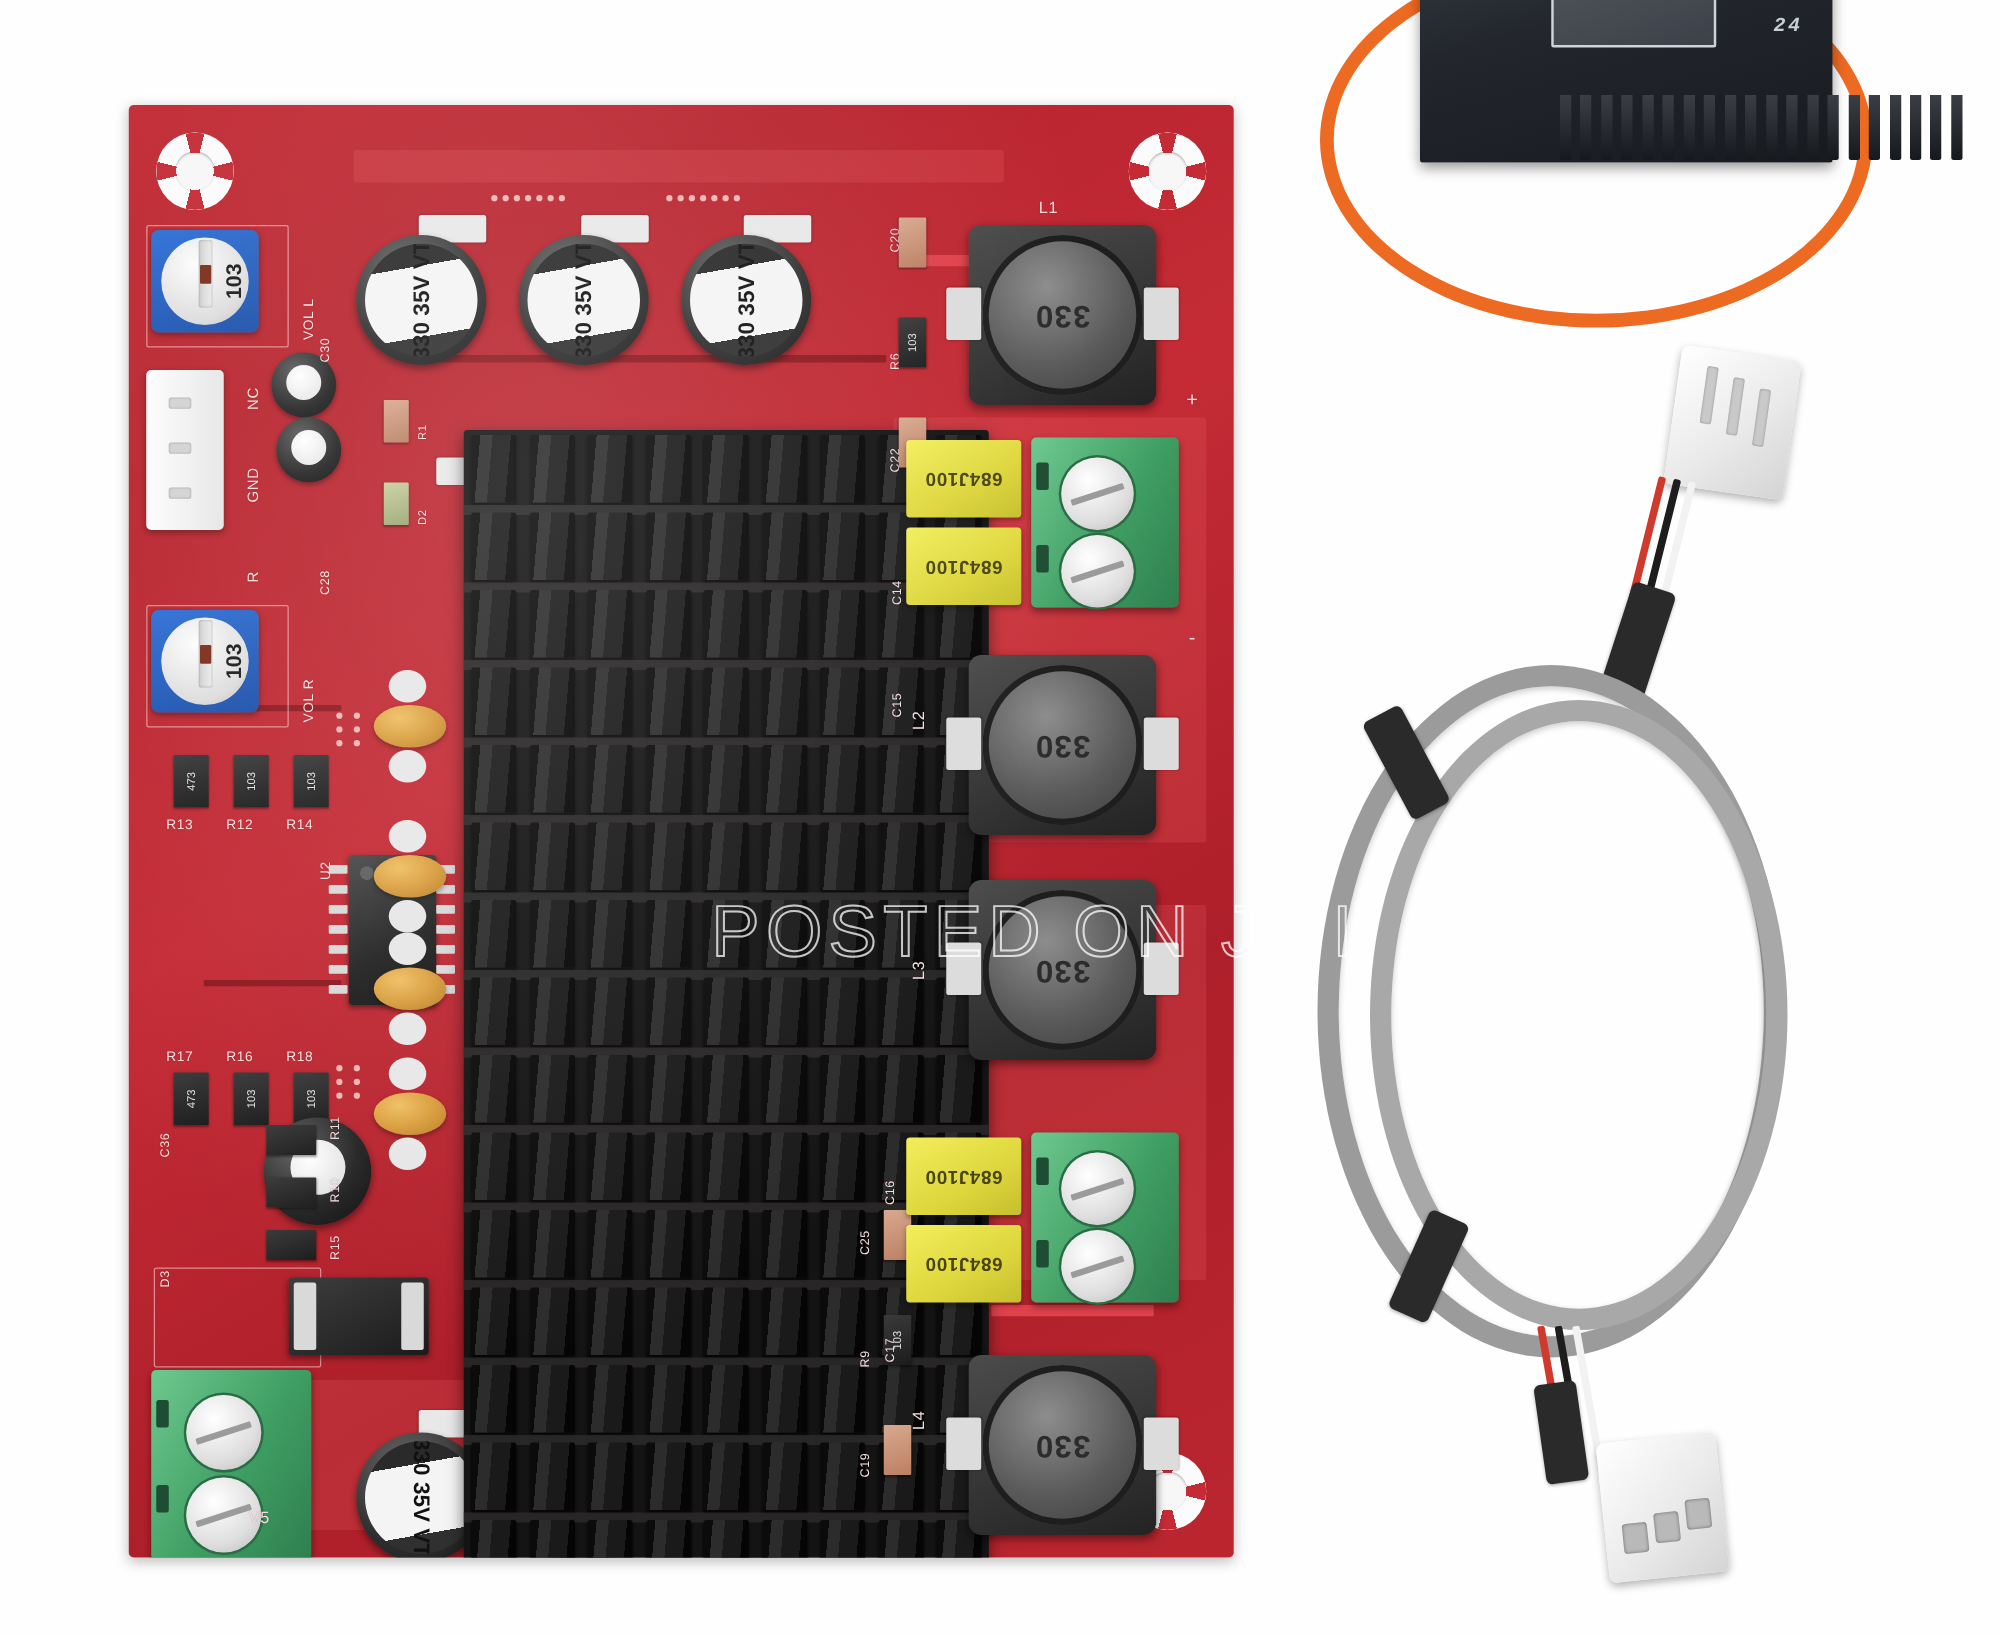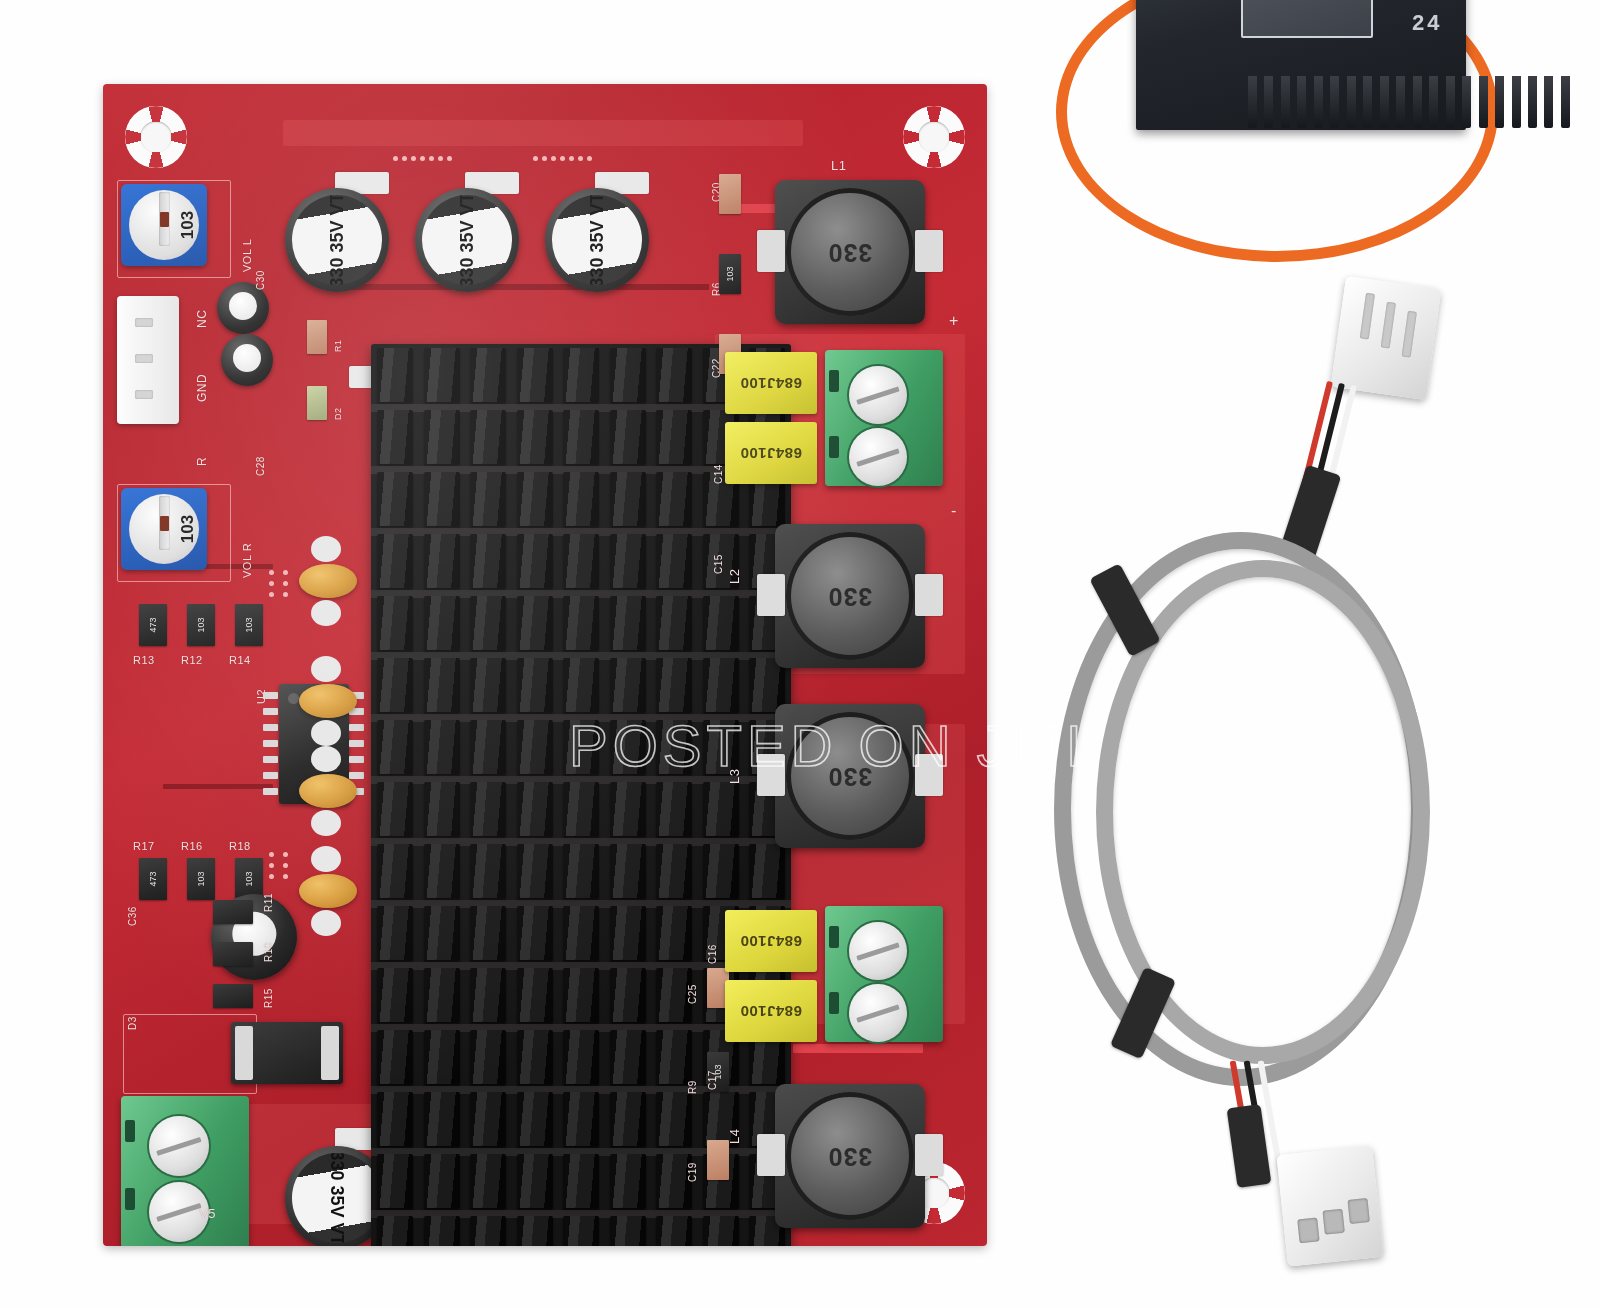--- a/index.html
+++ b/index.html
@@ -710,21 +710,21 @@
   </div>
 
   <div class="inset">
     <div class="ring"></div>
     <div class="chip">
       <div class="pad"></div>
 
       <div class="t" style="left:16px;top:70px;">AHOP</div>
 
       <div class="t" style="right:20px;top:72px;">2AT</div>
-      <div class="t" style="right:24px;top:102px;font-size:22px;">24</div>
+      <div class="t" style="right:24px;top:102px;font-size:16px;font-style:italic;">24</div>
 
       <div class="pins">
         <i></i>
           <i></i>
           <i></i>
           <i></i>
           <i></i>
           <i></i>
           <i></i>
           <i></i>

